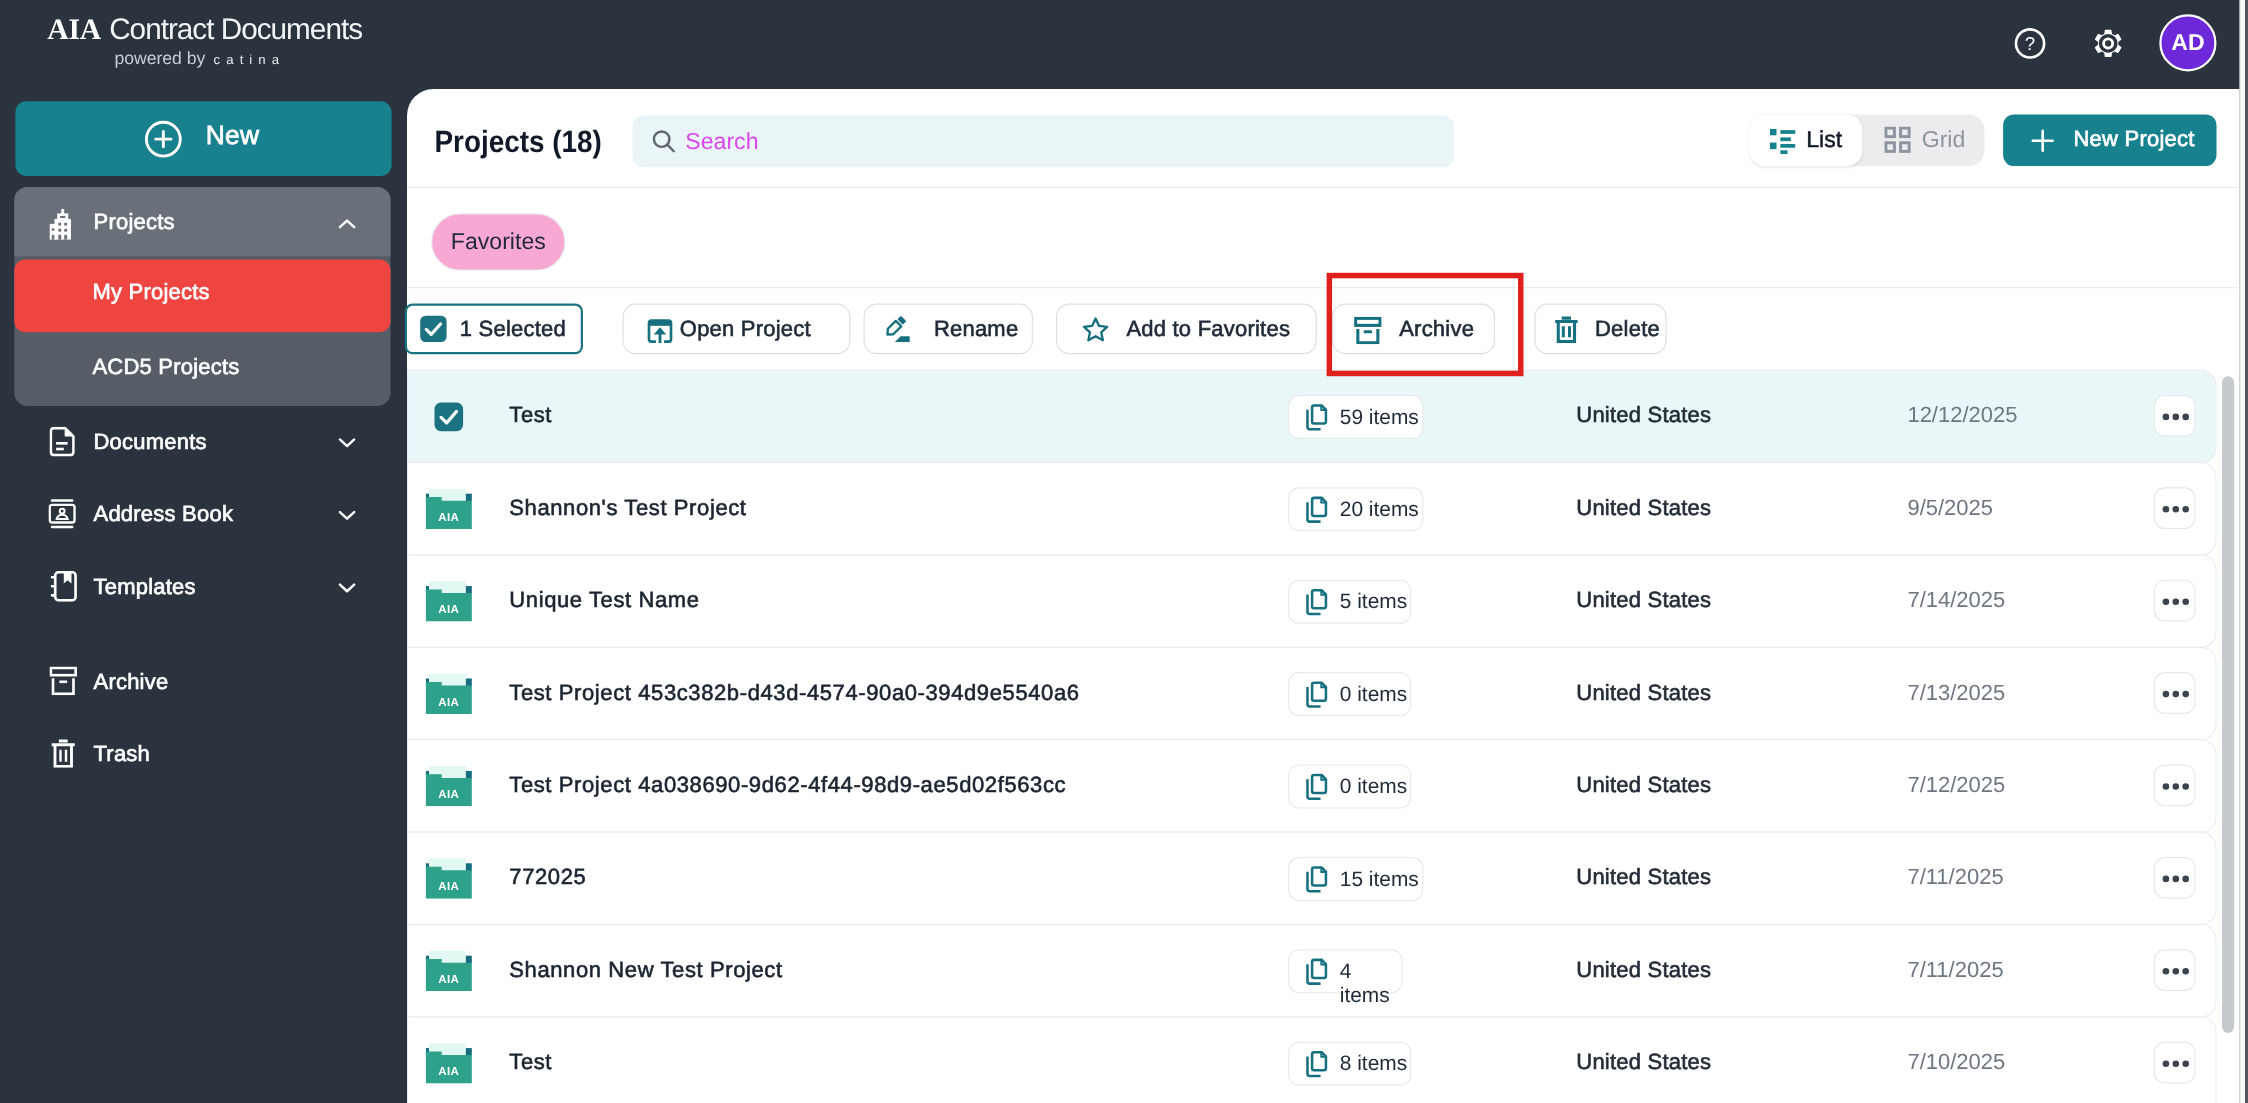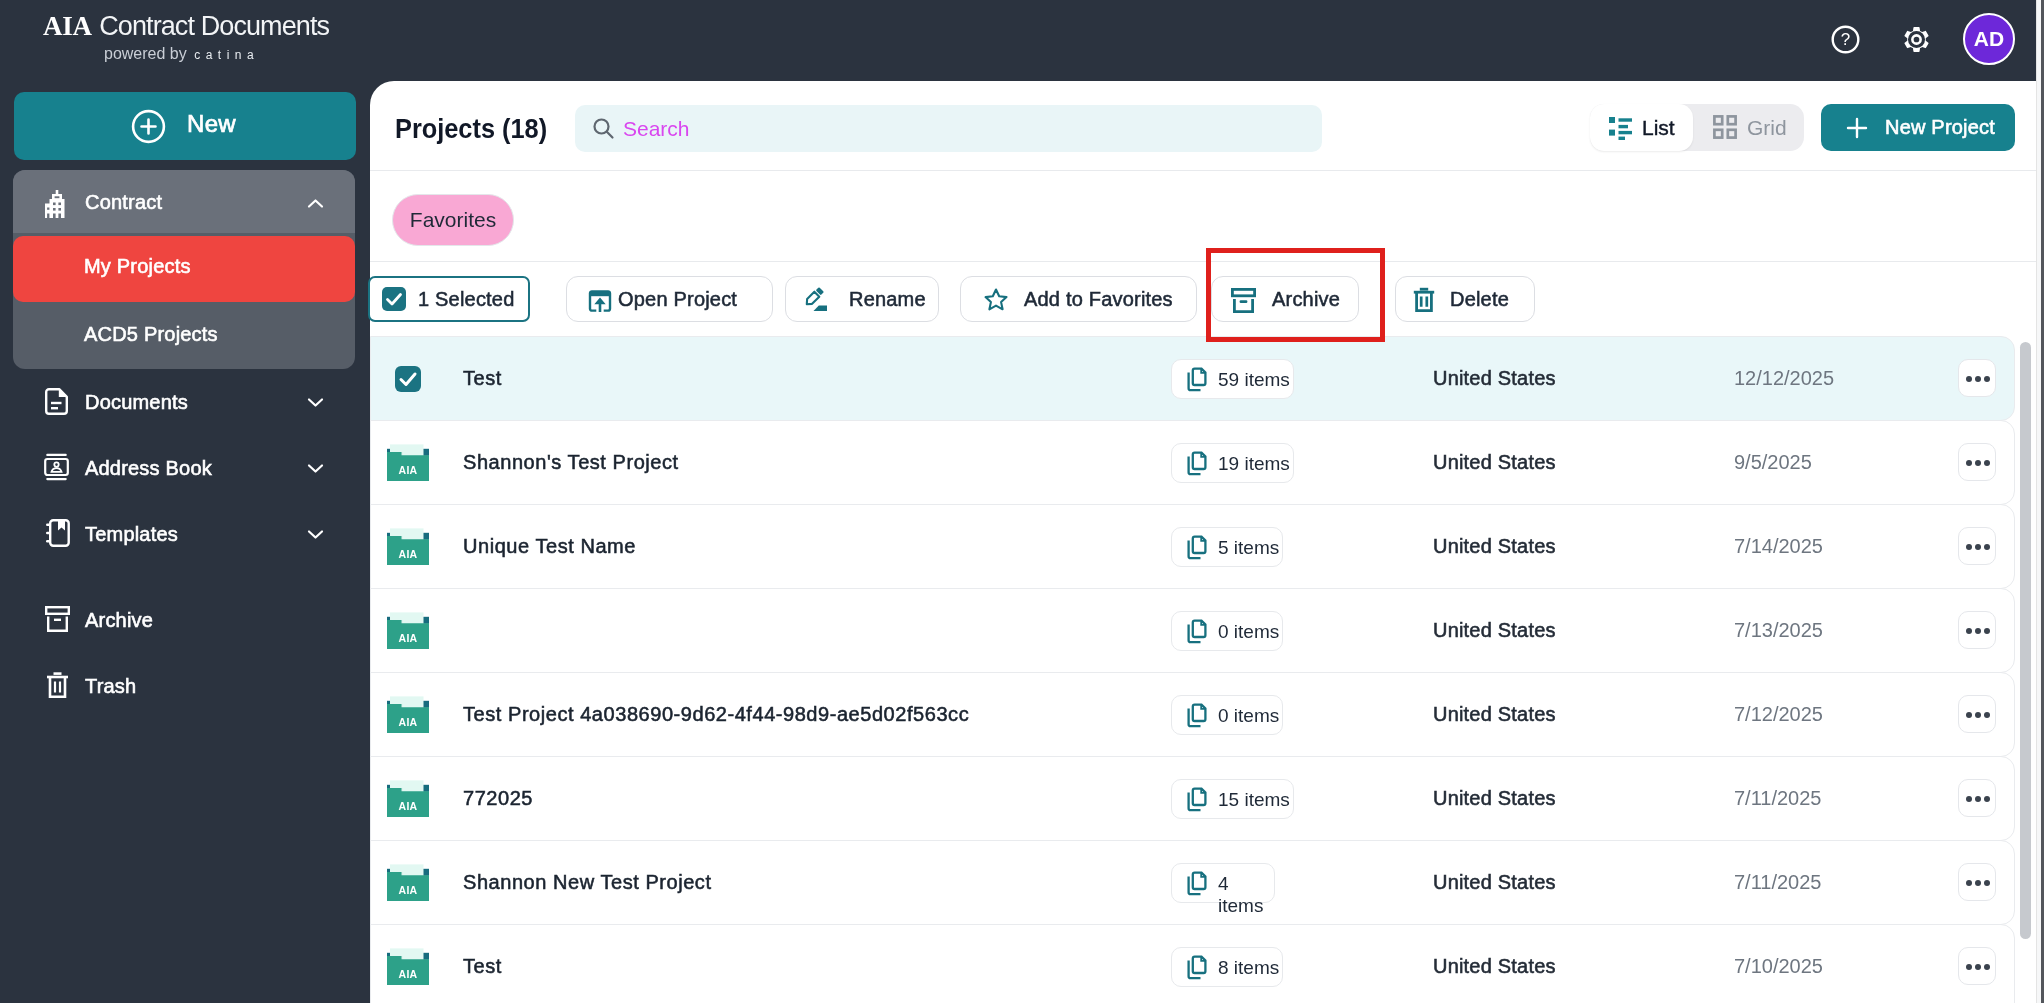--- a/index.html
+++ b/index.html
@@ -130,21 +130,21 @@
   <div class="ab-label" style="left:63px;">Add to Favorites</div>
 </div>
 <div class="abs ab" style="left:1211px; width:148px;">
   <svg style="position:absolute; left:19px; top:11px;" width="25" height="25" viewBox="0 0 25 25">
     <rect x="1.4" y="1.4" width="22.2" height="6.4" fill="none" stroke="#17707f" stroke-width="2.8"></rect>
     <path d="M3.4 11 V23.6 H21.6 V11" fill="none" stroke="#17707f" stroke-width="2.8"></path>
     <rect x="8.6" y="12.2" width="7.8" height="2.8" rx="1.2" fill="#17707f"></rect>
   </svg>
   <div class="ab-label" style="left:60px;">Archive</div>
 </div>
-<div class="abs ab" style="left:1395px; width:140px;text-decoration:underline;">
+<div class="abs ab" style="left:1395px; width:120px;text-decoration:underline;">
   <svg style="position:absolute; left:17px; top:10px;" width="22" height="25" viewBox="0 0 22 25">
     <path d="M6.8 2.2 h8.4" stroke="#17707f" stroke-width="2.8"></path>
     <path d="M0.8 5.2 h20.4" stroke="#17707f" stroke-width="2.8"></path>
     <path d="M3.6 5.2 V23.6 H18.4 V5.2" fill="none" stroke="#17707f" stroke-width="2.8"></path>
     <path d="M8.2 9.5 V19.7 M13.8 9.5 V19.7" stroke="#17707f" stroke-width="2.7"></path>
   </svg>
   <div class="ab-label" style="left:54px;">Delete</div>
 </div>
 
 <svg class="abs" style="left:1831px; top:25px;" width="29" height="29" viewBox="0 0 29 29">
@@ -161,21 +161,21 @@
 <div class="abs btn-new"></div>
 <svg class="abs" style="left:131px; top:109px;" width="35" height="35" viewBox="0 0 35 35">
   <circle cx="17.5" cy="17.5" r="15.4" fill="none" stroke="#fff" stroke-width="2.6"></circle>
   <path d="M17.5 10.5v14M10.5 17.5h14" stroke="#fff" stroke-width="2.6" stroke-linecap="round"></path>
 </svg>
 <div class="abs" style="left:187px; top:110px; color:#fff; font-size:24px; -webkit-text-stroke:0.7px #fff; letter-spacing:0.3px;">New</div>
 
 <div class="abs nav-group"></div>
 <div class="abs nav-head"></div>
 <div class="abs nav-red"></div>
-<div class="abs side-label" style="left:85px; top:191px;">Contract</div>
+<div class="abs side-label" style="left:85px; top:191px;">Projects</div>
 <div class="abs side-label" style="left:84px; top:255px;">My Projects</div>
 <div class="abs side-label" style="left:84px; top:323px;">ACD5 Projects</div>
 <div class="abs side-label" style="left:85px; top:391px;">Documents</div>
 <div class="abs side-label" style="left:85px; top:457px;">Address Book</div>
 <div class="abs side-label" style="left:85px; top:523px;">Templates</div>
 <div class="abs side-label" style="left:85px; top:609px;">Archive</div>
 <div class="abs side-label" style="left:85px; top:675px;">Trash</div>
 
 <svg class="abs" style="left:307px; top:198px;" width="17" height="11" viewBox="0 0 17 11">
     <path d="M2 8.5 L8.5 2.5 L15 8.5" fill="none" stroke="#fff" stroke-width="2.2" stroke-linecap="round" stroke-linejoin="round"></path>
@@ -284,21 +284,21 @@
 </div>
 <div class="row" style="top:420px;">
   <svg class="folder" width="42" height="37" viewBox="0 0 42 37">
       <use href="#ficon"></use>
     </svg>
   <div class="row-title">Shannon's Test Project</div>
   <div class="badge" style="width:123px">
       <svg style="position:absolute; left:12px; top:7px;" width="25" height="25" viewBox="0 0 25 25">
         <use href="#bicon"></use>
       </svg>
-      <span>19 items</span>
+      <span>20 items</span>
     </div>
   <div class="us">United States</div>
   <div class="date">9/5/2025</div>
   <div class="dots"></div>
 </div>
 <div class="row" style="top:504px;">
   <svg class="folder" width="42" height="37" viewBox="0 0 42 37">
       <use href="#ficon"></use>
     </svg>
   <div class="row-title">Unique Test Name</div>
@@ -309,20 +309,21 @@
       <span>5 items</span>
     </div>
   <div class="us">United States</div>
   <div class="date">7/14/2025</div>
   <div class="dots"></div>
 </div>
 <div class="row" style="top:588px;">
   <svg class="folder" width="42" height="37" viewBox="0 0 42 37">
       <use href="#ficon"></use>
     </svg>
+  <div class="row-title">Test Project 453c382b-d43d-4574-90a0-394d9e5540a6</div>
   <div class="badge" style="width:112px">
       <svg style="position:absolute; left:12px; top:7px;" width="25" height="25" viewBox="0 0 25 25">
         <use href="#bicon"></use>
       </svg>
       <span>0 items</span>
     </div>
   <div class="us">United States</div>
   <div class="date">7/13/2025</div>
   <div class="dots"></div>
 </div>

